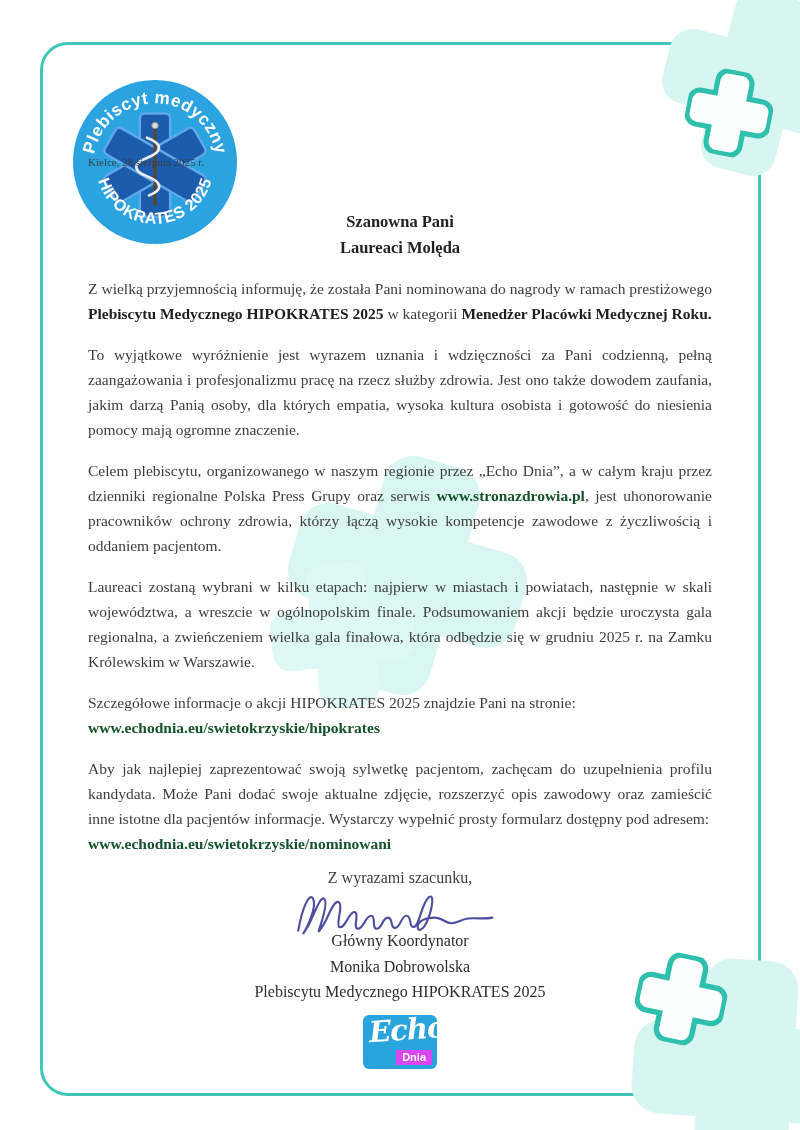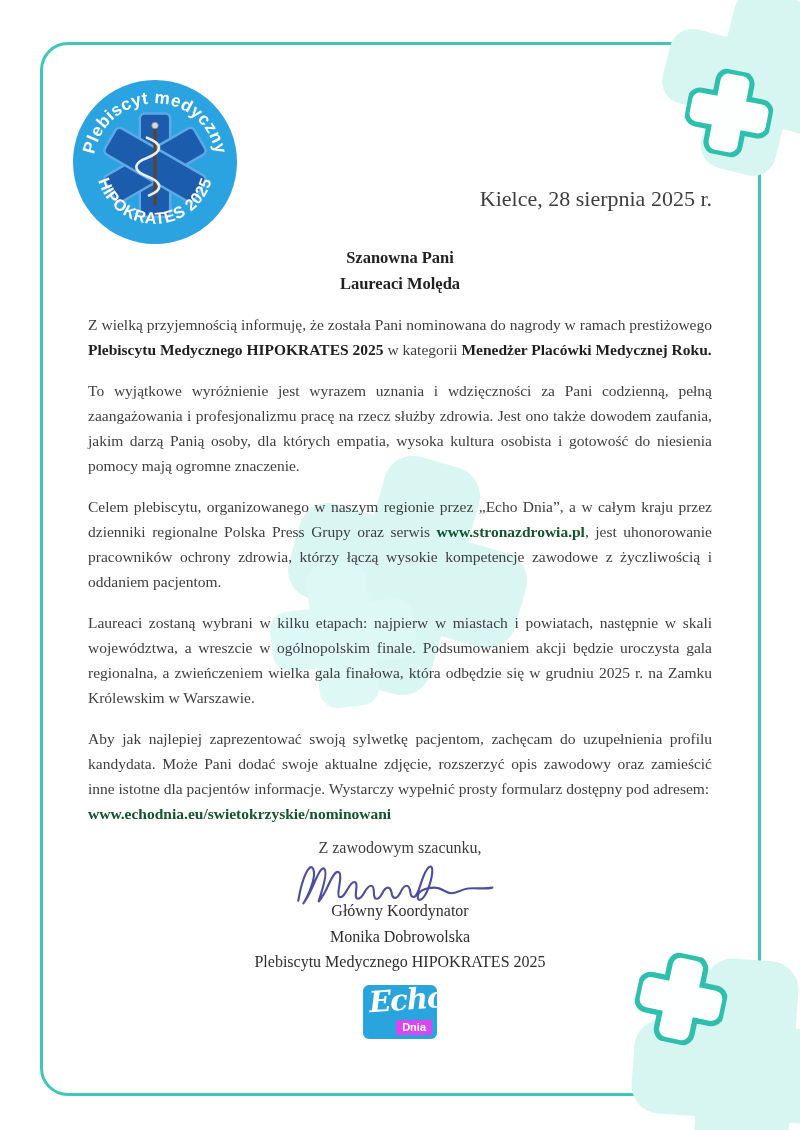--- a/index.html
+++ b/index.html
@@ -9,21 +9,21 @@
   .deco{position:absolute;pointer-events:none;}
   .deco svg{display:block;width:100%;height:100%;}
   
   .frame{position:absolute;left:40px;top:42px;width:715px;height:1048px;
          border:3px solid #3ec6b8;border-radius:28px;z-index:1;}
   .z-mid{z-index:0;} .z-top{z-index:3;}
   
   .badge{position:absolute;left:73px;top:80px;width:164px;height:164px;z-index:5;}
   
   .content{position:absolute;left:88px;top:150px;width:624px;z-index:5;}
-  .date{text-align:right;font-size:22px;line-height:25px;margin-top:36px;}
+  .date{text-align:left;font-size:11px;line-height:25px;}
   .recipient{text-align:center;font-weight:bold;font-size:16.5px;line-height:26px;
              margin-top:34px;color:#222;}
   .bodytext p{margin:16px 0 9px 0;font-size:15.5px;line-height:25px;text-align:justify;}
   .bodytext p.first{margin-top:15px;}
   b.seg{color:#1f1f1f;}
   .lnk{color:#14532d;font-weight:bold;text-decoration:none;cursor:pointer;}
   .lnk.block{display:block;text-align:left;}
   .valediction{text-align:center;font-size:16px;line-height:25px;margin-top:4px;}
   .sigwrap{text-align:center;height:50px;margin:-6px 0 -6px 0;}
   .signer{text-align:center;font-size:16px;line-height:25.5px;color:#2d2d2d;}
@@ -114,26 +114,27 @@
 
     <div class="bodytext">
       <p class="first"><span>Z wielką przyjemnością informuję, że została Pani nominowana do nagrody w ramach prestiżowego </span><b class="seg">Plebiscytu Medycznego HIPOKRATES 2025</b><span> w kategorii </span><b class="seg">Menedżer Placówki Medycznej Roku.</b></p>
 
       <p><span>To wyjątkowe wyróżnienie jest wyrazem uznania i wdzięczności za Pani codzienną, pełną zaangażowania i profesjonalizmu pracę na rzecz służby zdrowia. Jest ono także dowodem zaufania, jakim darzą Panią osoby, dla których empatia, wysoka kultura osobista i gotowość do niesienia pomocy mają ogromne znaczenie.</span></p>
 
       <p><span>Celem plebiscytu, organizowanego w naszym regionie przez „Echo Dnia”, a w całym kraju przez dzienniki regionalne Polska Press Grupy oraz serwis </span><a class="lnk">www.stronazdrowia.pl</a><span>, jest uhonorowanie pracowników ochrony zdrowia, którzy łączą wysokie kompetencje zawodowe z życzliwością i oddaniem pacjentom.</span></p>
 
       <p><span>Laureaci zostaną wybrani w kilku etapach: najpierw w miastach i powiatach, następnie w skali województwa, a wreszcie w ogólnopolskim finale. Podsumowaniem akcji będzie uroczysta gala regionalna, a zwieńczeniem wielka gala finałowa, która odbędzie się w grudniu 2025 r. na Zamku Królewskim w Warszawie.</span></p>
 
+      <p><span>Szczegółowe informacje o akcji HIPOKRATES 2025 znajdzie Pani na stronie:</span><a class="lnk block">www.echodnia.eu/swietokrzyskie/hipokrates</a></p>
 
       <p><span>Aby jak najlepiej zaprezentować swoją sylwetkę pacjentom, zachęcam do uzupełnienia profilu kandydata. Może Pani dodać swoje aktualne zdjęcie, rozszerzyć opis zawodowy oraz zamieścić inne istotne dla pacjentów informacje. Wystarczy wypełnić prosty formularz dostępny pod adresem:</span><a class="lnk block">www.echodnia.eu/swietokrzyskie/nominowani</a></p>
 
     </div>
 
-    <div class="valediction">Z zawodowym szacunku,</div>
+    <div class="valediction">Z wyrazami szacunku,</div>
 
     <div class="sigwrap">
       <svg width="230" height="56" viewBox="0 0 230 60">
         <path d="M6,50 C10,26 18,8 22,16 C26,24 16,46 12,52 C10,55 14,50 18,42 C24,30 30,12 34,16 C38,20 30,44 28,50 C27,53 32,46 36,38 C41,27 46,16 50,20 C54,24 46,44 50,46 C56,49 60,30 66,30 C72,30 64,48 70,48 C76,48 78,34 84,34 C90,34 84,48 90,48 C96,48 96,36 102,36 C108,36 104,48 110,47 C116,46 116,34 122,34 C128,34 124,47 130,46 C136,45 138,20 146,14 C152,10 150,26 144,40 C140,49 134,52 134,46 C134,40 142,36 152,36 C160,36 164,42 170,42 C176,42 180,38 188,37 C196,36 206,38 214,36" fill="none" stroke="#3f3f96" stroke-width="2.3" stroke-linecap="round" opacity="0.92"></path>
       </svg>
     </div>
 
     <div class="signer">
       <div>Główny Koordynator</div>
       <div>Monika Dobrowolska</div>

